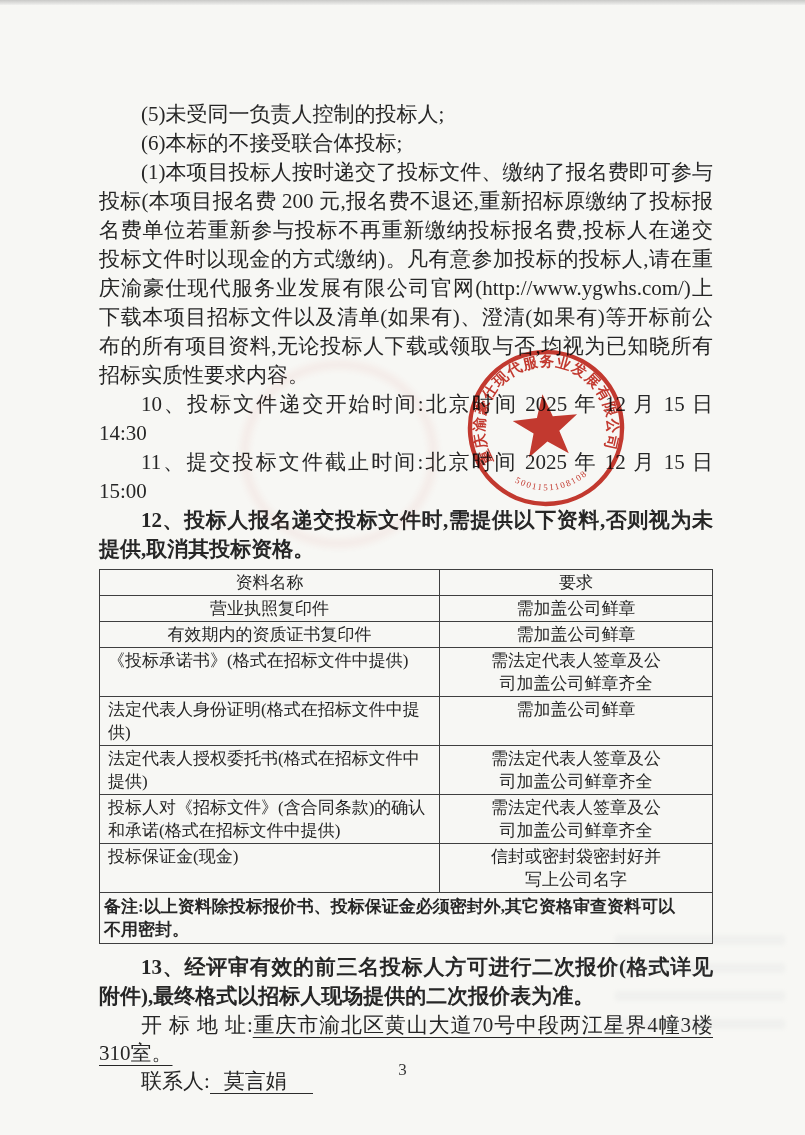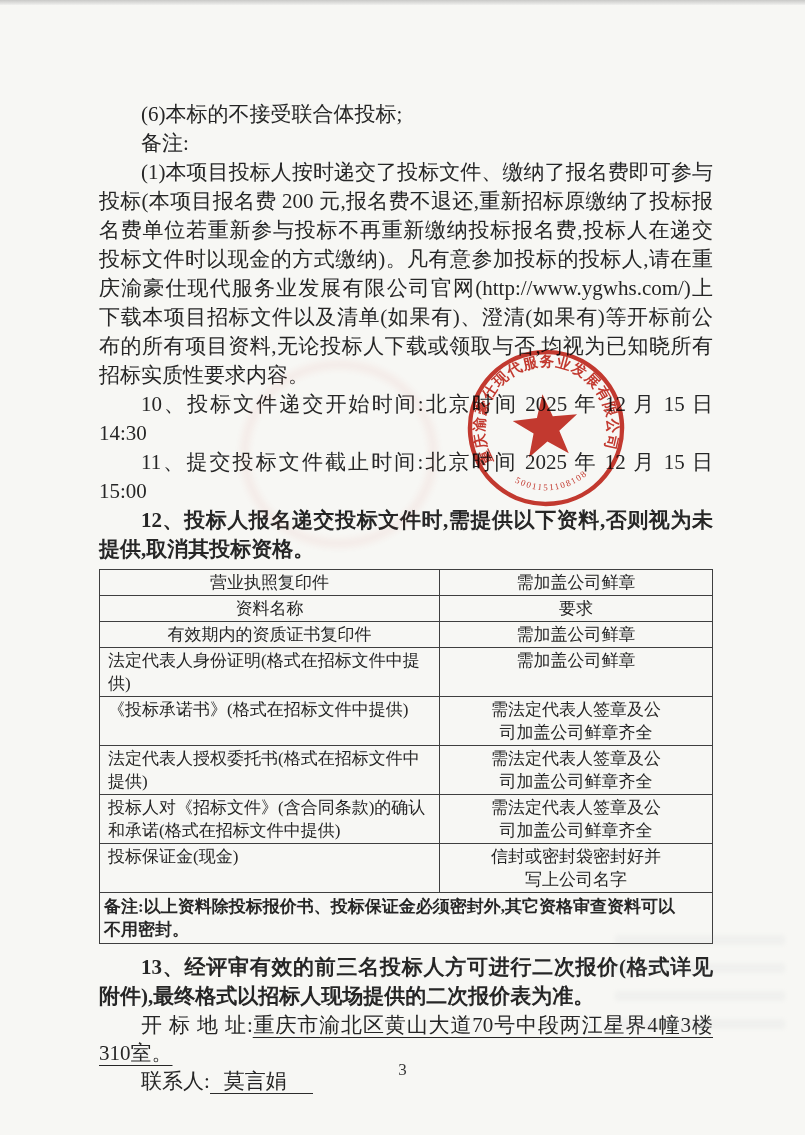--- a/index.html
+++ b/index.html
@@ -69,53 +69,53 @@
     opacity:.07; filter:blur(2px); pointer-events:none;
   }
 </style>
 </head>
 <body>
 
 <div class="paper">
   <div class="scan-edge"></div>
 
   <div class="content">
+    <p class="indent">(5)未受同一负责人控制的投标人;</p>
     <p class="indent">(6)本标的不接受联合体投标;</p>
-    <p class="indent">备注:</p>
     <p class="indent">(1)本项目投标人按时递交了投标文件、缴纳了报名费即可参与投标(本项目报名费 200 元,报名费不退还,重新招标原缴纳了投标报名费单位若重新参与投标不再重新缴纳投标报名费,投标人在递交投标文件时以现金的方式缴纳)。凡有意参加投标的投标人,请在重庆渝豪仕现代服务业发展有限公司官网(http://www.ygwhs.com/)上下载本项目招标文件以及清单(如果有)、澄清(如果有)等开标前公布的所有项目资料,无论投标人下载或领取与否,均视为已知晓所有招标实质性要求内容。</p>
     <p class="indent">10、投标文件递交开始时间:北京时间 2025 年 12 月 15 日 14:30</p>
     <p class="indent">11、提交投标文件截止时间:北京时间 2025 年 12 月 15 日 15:00</p>
     <p class="indent bold">12、投标人报名递交投标文件时,需提供以下资料,否则视为未提供,取消其投标资格。</p>
 
     <table class="req-table">
       <colgroup>
           <col class="col-name">
           <col class="col-req">
         </colgroup>
       <tbody>
           <tr>
+        <th class="c">资料名称</th>
+        <th class="c">要求</th>
+      </tr>
+      <tr>
         <td class="c">营业执照复印件</td>
         <td class="req">需加盖公司鲜章</td>
-      </tr>
-      <tr>
-        <th class="c">资料名称</th>
-        <th class="c">要求</th>
       </tr>
       <tr>
         <td class="c">有效期内的资质证书复印件</td>
         <td class="req">需加盖公司鲜章</td>
       </tr>
       <tr>
-        <td>法定代表人身份证明(格式在招标文件中提供)</td>
-        <td class="req">需加盖公司鲜章</td>
-      </tr>
-      <tr>
         <td>《投标承诺书》(格式在招标文件中提供)</td>
         <td class="req">需法定代表人签章及公
 司加盖公司鲜章齐全</td>
+      </tr>
+      <tr>
+        <td>法定代表人身份证明(格式在招标文件中提供)</td>
+        <td class="req">需加盖公司鲜章</td>
       </tr>
       <tr>
         <td>法定代表人授权委托书(格式在招标文件中提供)</td>
         <td class="req">需法定代表人签章及公
 司加盖公司鲜章齐全</td>
       </tr>
       <tr>
         <td>投标人对《招标文件》(含合同条款)的确认和承诺(格式在招标文件中提供)</td>
         <td class="req">需法定代表人签章及公
 司加盖公司鲜章齐全</td>

